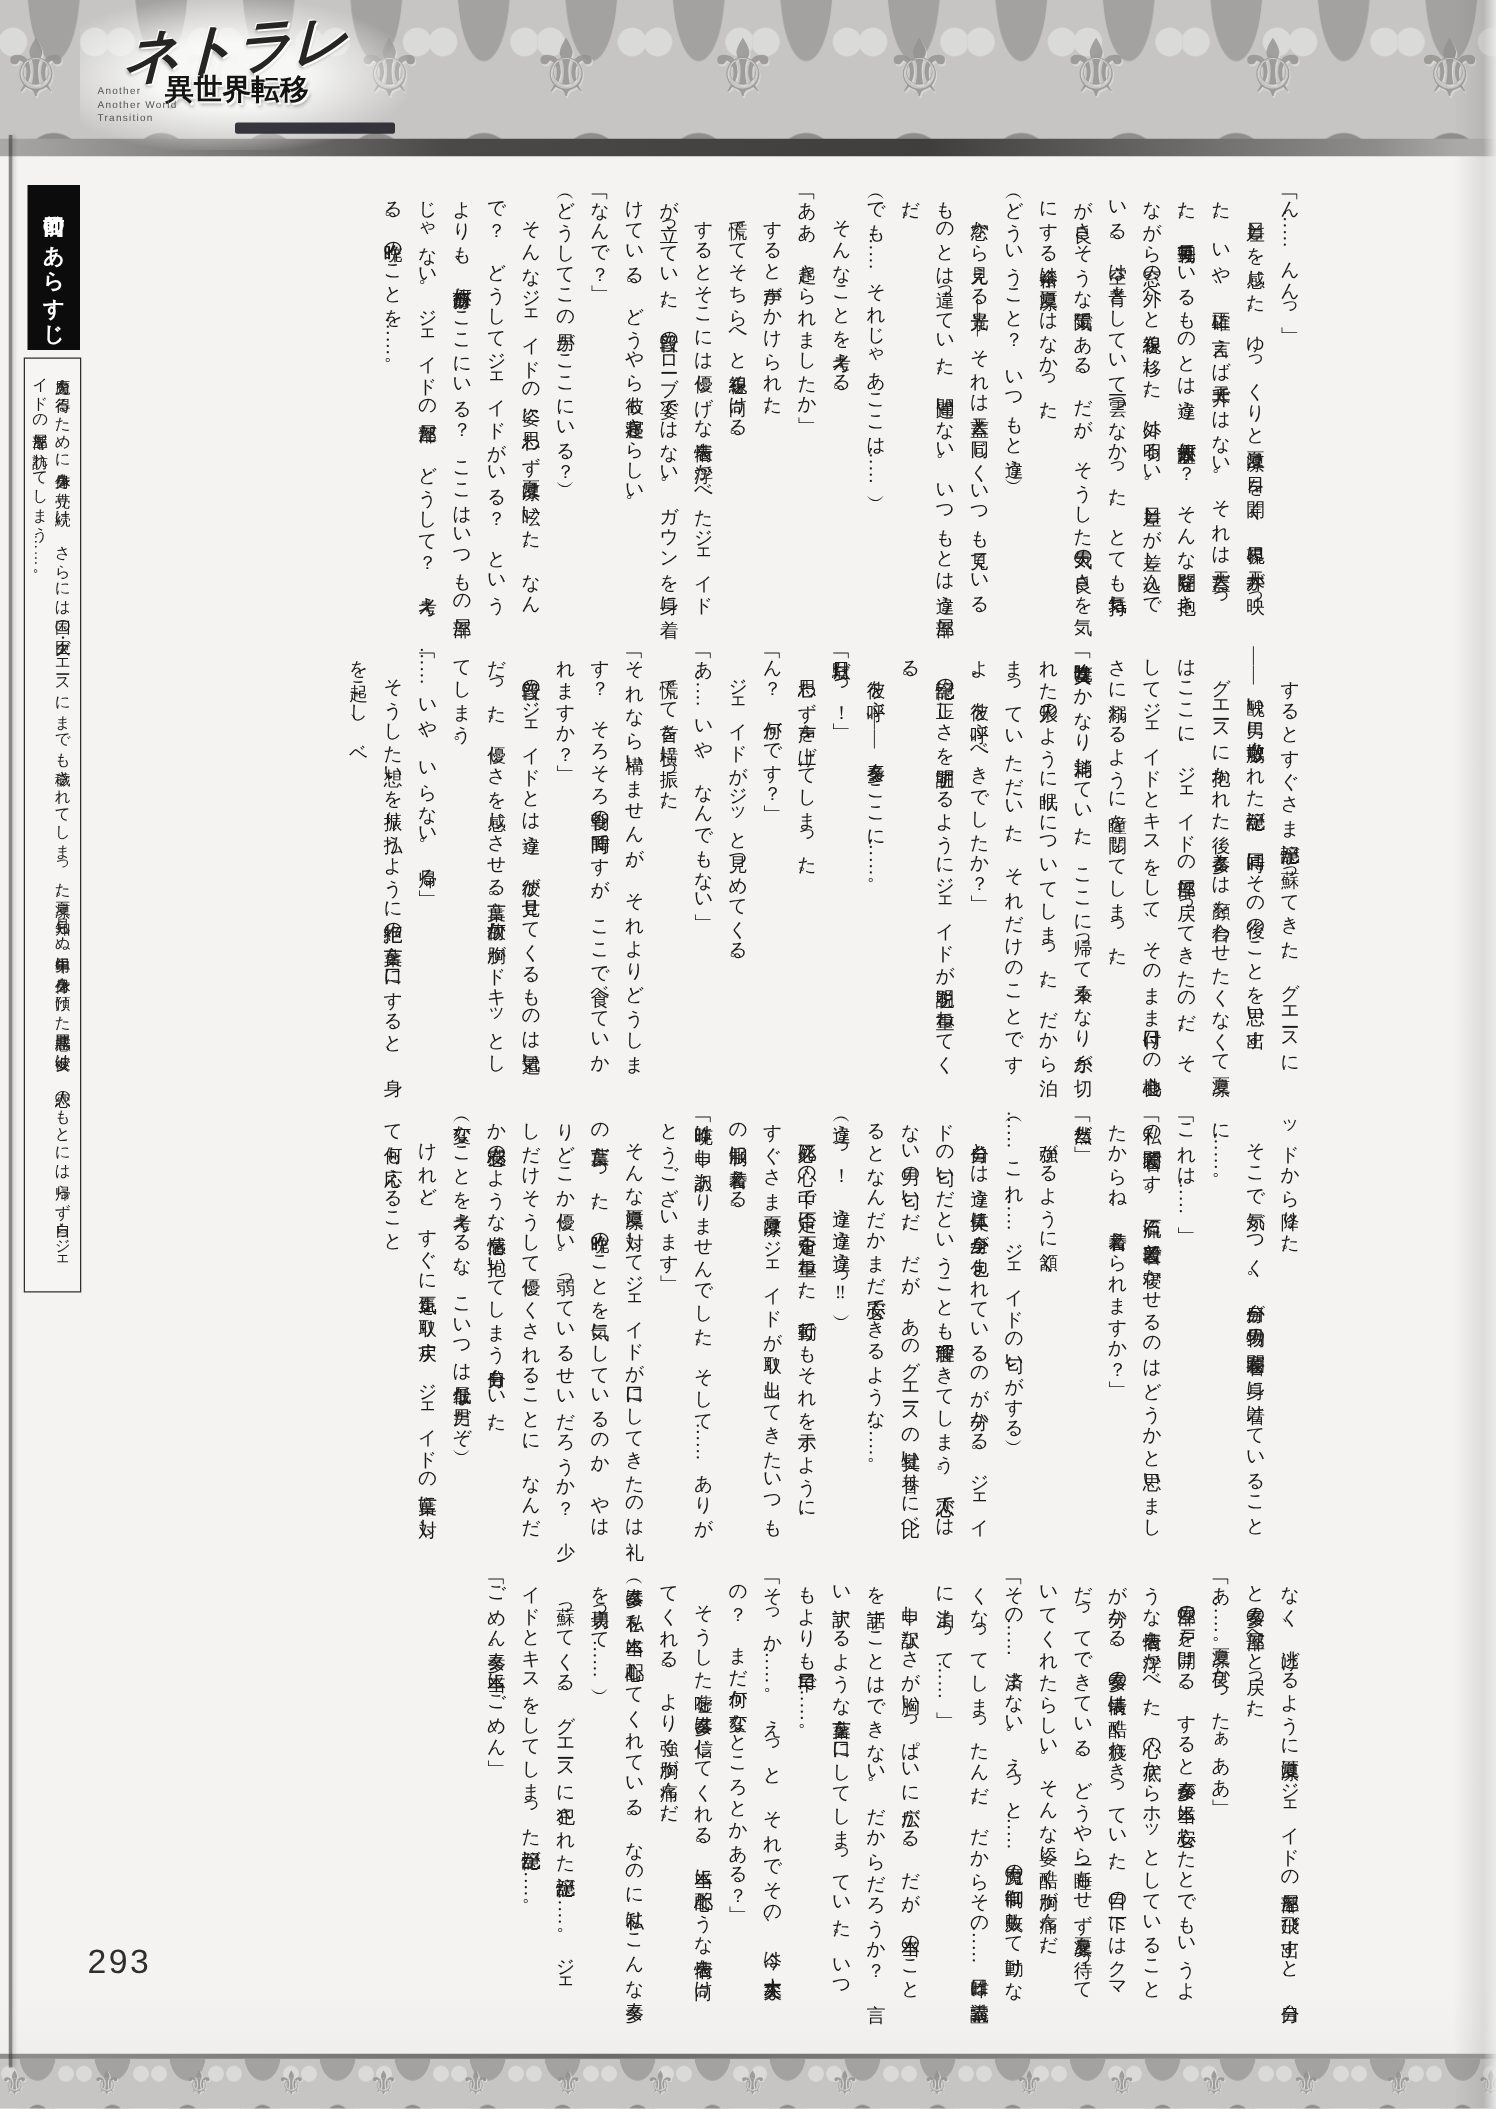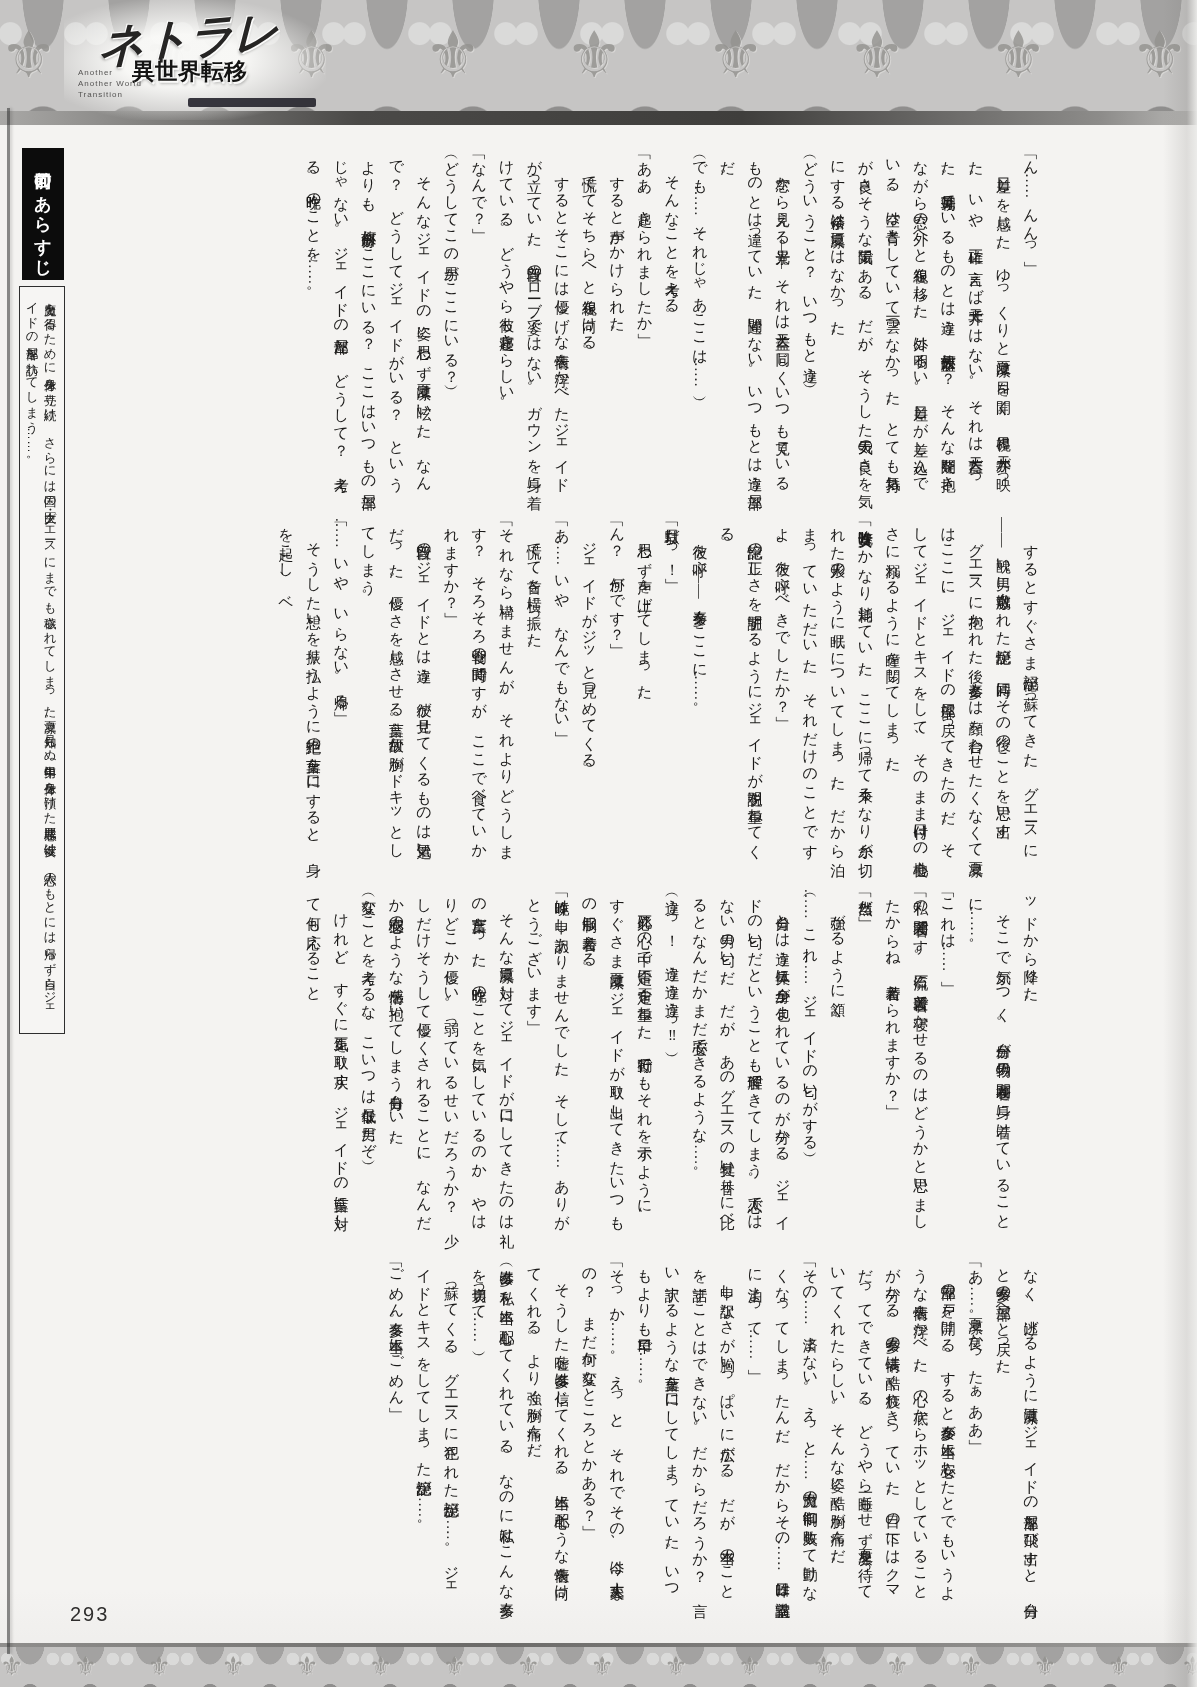--- a/index.html
+++ b/index.html
@@ -49,22 +49,22 @@
   
   .band{position:absolute;left:80px;width:964px;height:334px;
       writing-mode:vertical-rl;text-orientation:mixed;
       font-size:15px;line-height:1.84;letter-spacing:.4px;color:#1b1a19;
       white-space:pre-line;text-align:justify;}
   .band1{top:150px;}
   .band2{top:517px;}
   .band3{top:888px;}
   .band4{top:1258px;}
   
-  .page-number{position:absolute;left:70px;top:1603px;font-family:"Liberation Sans",sans-serif;
-      font-size:20px;color:#2f2e2d;letter-spacing:2px;}
+  .page-number{position:absolute;left:70px;top:1554px;font-family:"Liberation Sans",sans-serif;
+      font-size:27px;color:#2f2e2d;letter-spacing:2px;}
 </style>
 </head>
 <body>
 
 <div class="page">
 
   <div class="frieze top">
     <div class="glyph-row">⚜ ⚜ ⚜ ⚜ ⚜ ⚜ ⚜ ⚜ ⚜ ⚜ ⚜ ⚜</div>
   </div>
   <div class="frieze-bar"></div>

